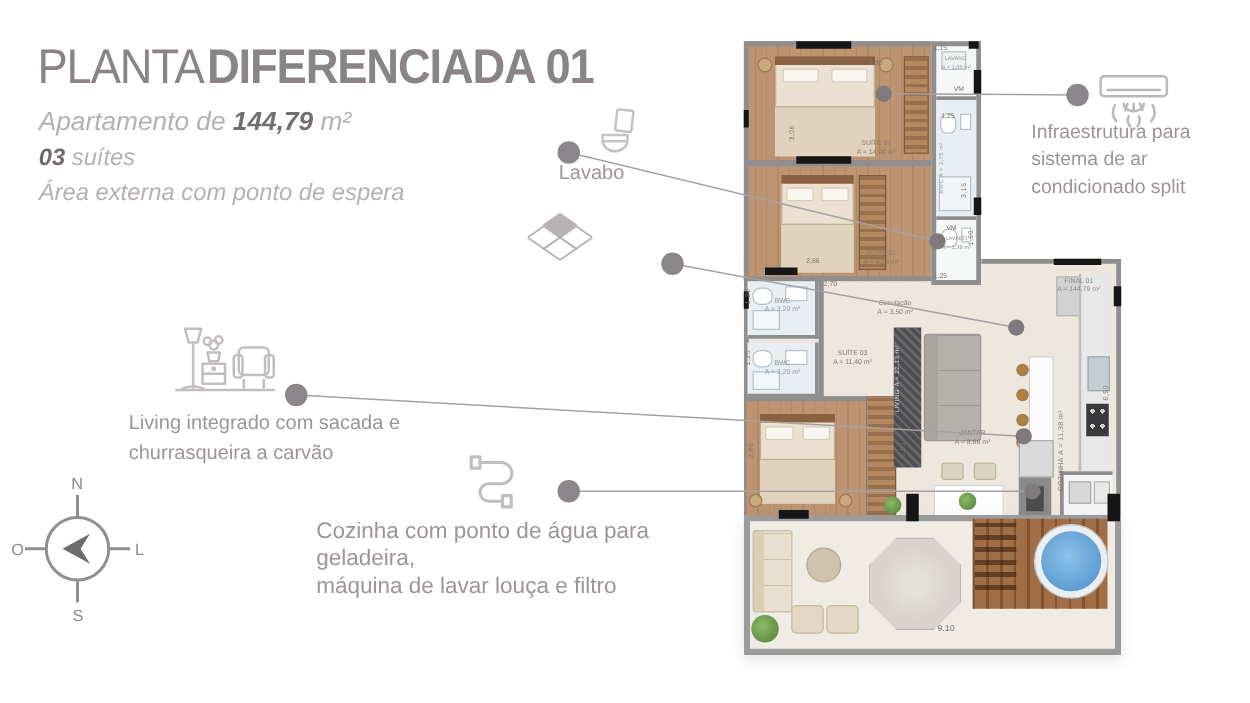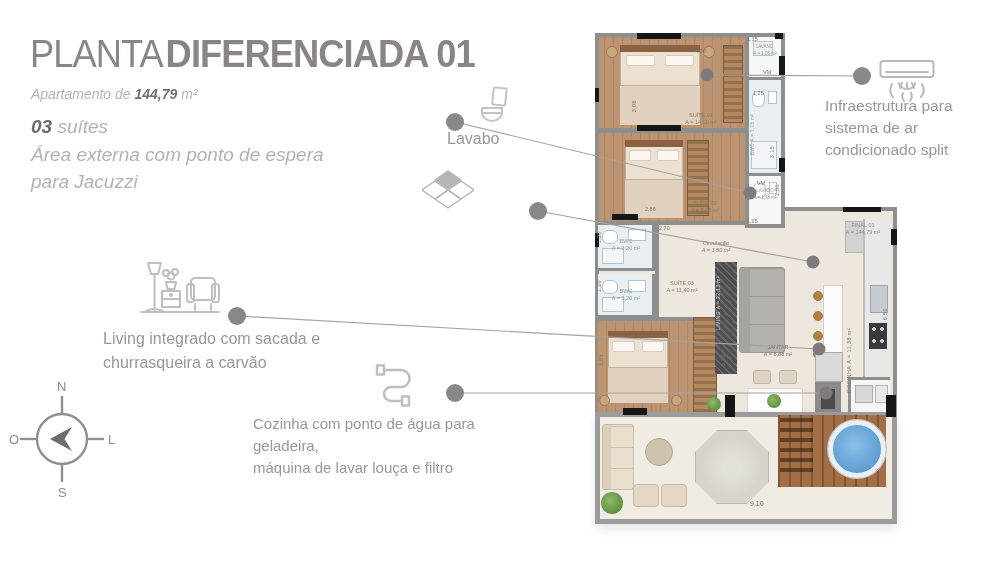--- a/index.html
+++ b/index.html
@@ -5,21 +5,21 @@
   html,body{margin:0;padding:0;background:#fff;}
   .page{position:relative;width:1000px;height:562px;background:#ffffff;overflow:hidden;
         font-family:"Liberation Sans",sans-serif;padding-left:20px;}
   .abs{position:absolute;}
 
   
   .title{position:absolute;left:30px;top:34px;font-size:39px;line-height:40px;color:#8b8487;
          white-space:nowrap;transform:scaleX(.93);transform-origin:left top;letter-spacing:-1px;}
   .title .t-light{font-weight:300;}
   .title .t-bold{font-weight:700;margin-left:3px;}
-  .subtitle{position:absolute;left:31px;top:86px;font-size:14px;font-style:italic;color:#b5b0b3;
+  .subtitle{position:absolute;left:31px;top:86px;font-size:21px;font-style:italic;color:#b5b0b3;
             font-weight:300;white-space:nowrap;}
   .subtitle b{font-style:italic;color:#746d71;font-weight:700;}
   .suites{position:absolute;left:31px;top:116px;font-size:19px;font-style:italic;white-space:nowrap;}
   .suites b{color:#6f686c;font-weight:700;}
   .suites span.lt{color:#b5b0b3;font-weight:300;}
   .desc{position:absolute;left:31px;font-size:19px;font-style:italic;color:#b5b0b3;font-weight:300;
         white-space:nowrap;}
 
   
   .co-text{position:absolute;color:#9b9598;}
@@ -66,21 +66,20 @@
   <div class="title">
     <span class="t-light">PLANTA</span><span class="t-bold">DIFERENCIADA 01</span>
   </div>
   <div class="subtitle">
     <span>Apartamento de </span><b>144,79</b><span> m²</span>
   </div>
   <div class="suites">
     <b>03</b><span class="lt"> suítes</span>
   </div>
   <div class="desc" style="top:144px;">Área externa com ponto de espera</div>
-  <div class="desc" style="top:171px;">para Jacuzzi</div>
 
   <svg class="icon-svg" style="left:477px;top:86px;" width="38" height="44" viewBox="0 0 38 44">
     <g fill="none" stroke="#c6c2c4" stroke-width="2" stroke-linejoin="round">
       <rect x="16" y="2" width="13" height="17" rx="1.5" transform="rotate(6 22 10)"></rect>
       <path d="M5 22 h20 v4 a10 9 0 0 1 -20 0 z"></path>
       <line x1="5" y1="27" x2="25" y2="27"></line>
     </g>
   </svg>
 
   <svg class="icon-svg" style="left:879px;top:58px;" width="56" height="48" viewBox="0 0 56 48">
@@ -143,21 +142,21 @@
     <div>sistema de ar</div>
     <div>condicionado split</div>
   </div>
 
 
   <div class="co-text" style="left:103px;top:327px;width:220px;font-size:16px;line-height:24px;">
     <div>Living integrado com sacada e</div>
     <div>churrasqueira a carvão</div>
   </div>
 
-  <div class="co-text ctr" style="left:253px;top:413px;width:290px;font-size:15px;line-height:22px;">
+  <div class="co-text ctr" style="left:253px;top:413px;width:290px;font-size:18px;line-height:22px;">
     <div>Cozinha com ponto de água para geladeira,</div>
     <div>máquina de lavar louça e filtro</div>
   </div>
 
   <div class="compass">
     <svg width="96" height="116" viewBox="0 0 96 116">
       <g fill="none" stroke="#8f8f8f" stroke-width="2.4">
         <circle cx="48" cy="57" r="25"></circle>
         <line x1="48" y1="32" x2="48" y2="14"></line>
         <line x1="48" y1="82" x2="48" y2="100"></line>

